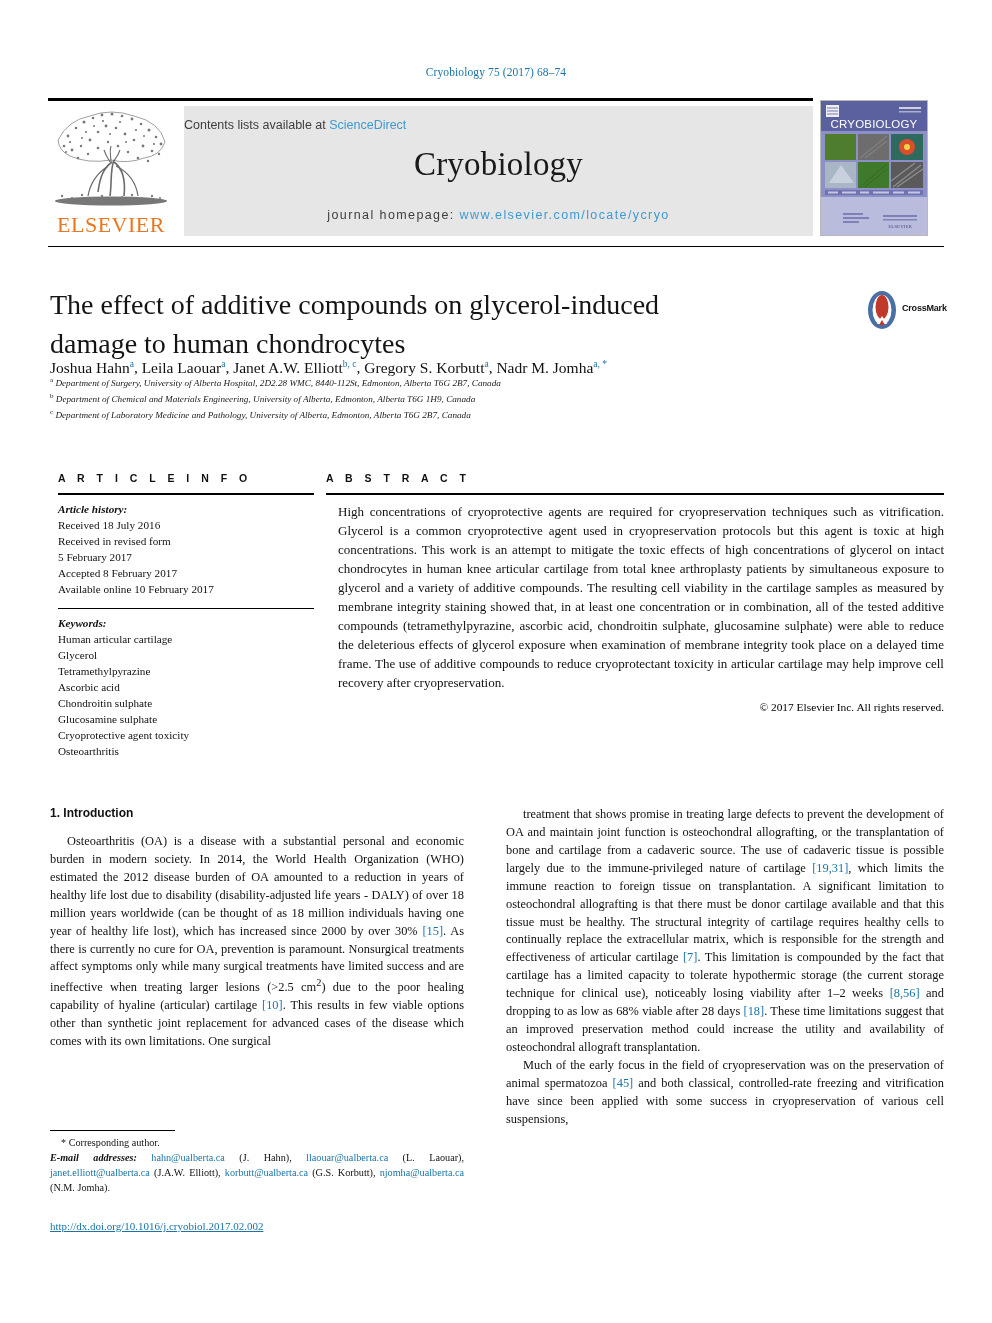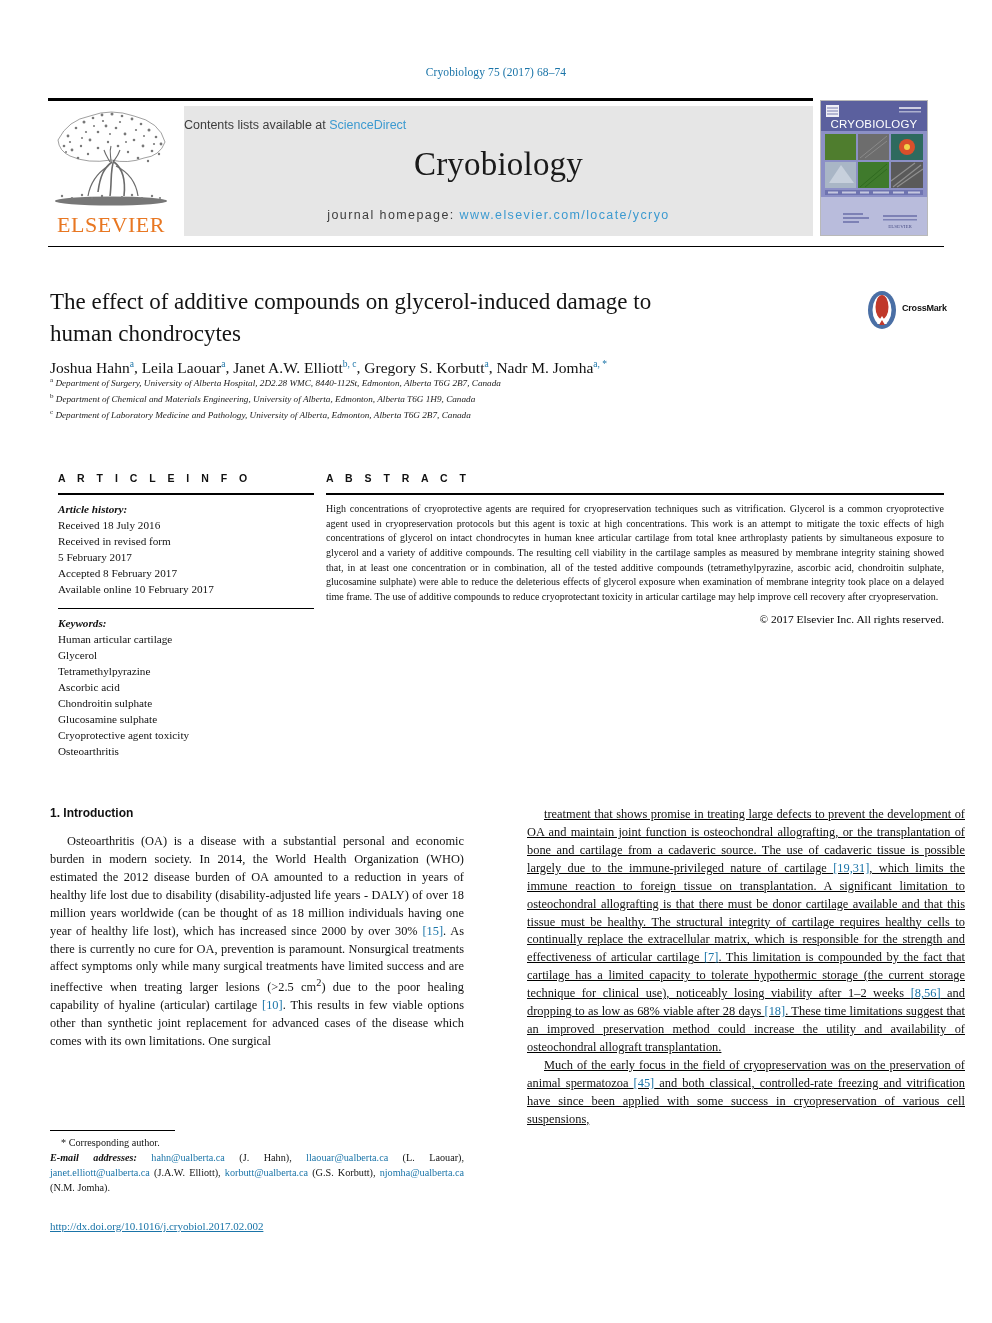--- a/index.html
+++ b/index.html
@@ -112,21 +112,21 @@
   .title-rule {
     position: absolute;
     left: 48px; top: 246px; width: 896px; height: 1px;
     background: #000;
   }
   .article-title {
     position: absolute;
     left: 50px; top: 286px;
     width: 660px;
     font-family: "Liberation Serif", serif;
-    font-size: 23px;
+    font-size: 28px;
     line-height: 1.38;
     color: #141414;
   }
   .crossmark {
     position: absolute;
     left: 862px; top: 290px;
     width: 80px; height: 40px;
   }
   .crossmark-text {
     position: absolute;
@@ -198,42 +198,42 @@
   .info-body {
     font-size: 11.2px;
     line-height: 1.42;
     color: #111;
   }
   .info-label {
     font-style: italic;
     font-weight: bold;
   }
   .abs-body {
-    font-size: 10px;
+    font-size: 13px;
     line-height: 1.465;
     text-align: justify;
     color: #111;
+    margin-left: 12px;
   }
   .copyright {
     margin-top: 9px;
     text-align: right;
     font-size: 11.4px;
   }
 
   
   .body-col-left {
     position: absolute;
     left: 50px; top: 806px;
     width: 414px;
   }
   .body-col-right {
     position: absolute;
-    left: 527px; top: 806px;
+    left: 506px; top: 806px;
     width: 438px;
-    text-decoration: underline;
   }
   .h2 {
     font-family: "Liberation Sans", sans-serif;
     font-size: 12px;
     font-weight: bold;
     color: #111;
     margin: 0 0 13px 0;
   }
   .para {
     font-size: 12.4px;

